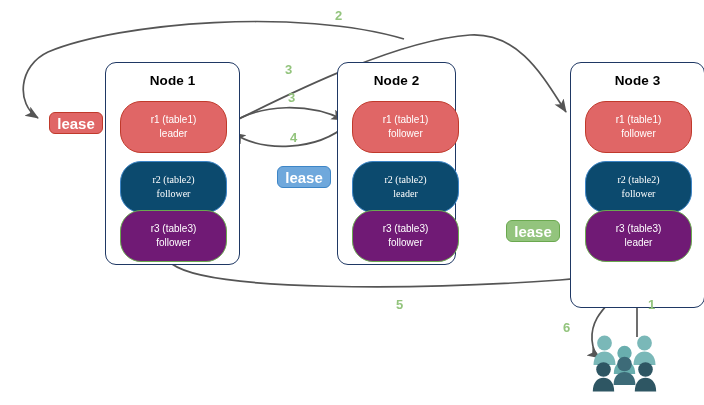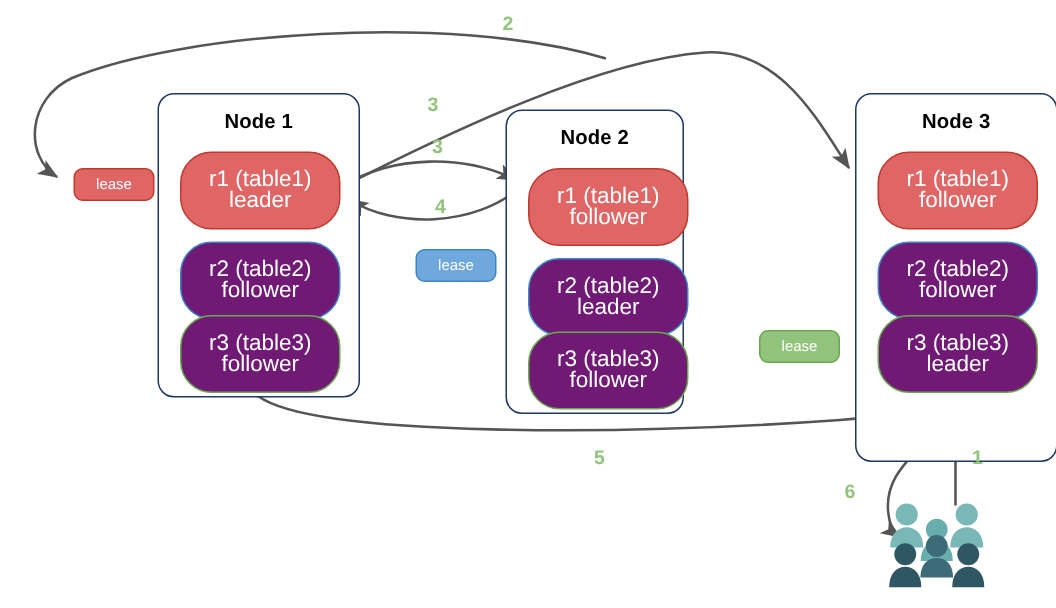--- a/index.html
+++ b/index.html
@@ -38,41 +38,42 @@
     left:14px;
     width:107px;
     height:52px;
     box-sizing:border-box;
     border-radius:21px;
     display:flex;
     flex-direction:column;
     align-items:center;
     justify-content:center;
     color:#ffffff;
-    font-size:15px;
+    font-size:10px;
     line-height:14px;
     text-align:center;
   }
   .r-red{background:#e06666;border:1.4px solid #c0392b;}
-  .r-blue{background:#701a75;border:1.4px solid #3d85c6;}
+  .r-blue{background:#0c4a6e;border:1.4px solid #3d85c6;font-family:Liberation Serif, serif;}
   .r-green{background:#701a75;border:1.4px solid #6aa84f;}
 
   
   .lease{
     position:absolute;
     box-sizing:border-box;
     border-radius:6px;
     display:flex;
     align-items:center;
     justify-content:center;
     color:#ffffff;
-    font-size:10px;
+    font-size:15px;
     z-index:4;
     height:22px;
     width:54px;
+    font-weight:bold;
   }
   .lease.l-red{background:#e06666;border:1.4px solid #c0392b;}
   .lease.l-blue{background:#6fa8dc;border:1.4px solid #3d85c6;}
   .lease.l-green{background:#93c47d;border:1.4px solid #6aa84f;}
 
   
   .step{
     position:absolute;
     color:#93c47d;
     font-size:13px;
@@ -120,21 +121,21 @@
     <div class="replica r-blue" style="top:98px;">
       <span>r2 (table2)</span>
       <span>follower</span>
     </div>
     <div class="replica r-green" style="top:147px;">
       <span>r3 (table3)</span>
       <span>follower</span>
     </div>
   </div>
 
-  <div class="node" style="left:337px;top:73px;width:119px;height:203px;">
+  <div class="node" style="left:337px;top:62px;width:119px;height:203px;">
     <div class="node-title">Node 2</div>
     <div class="replica r-red" style="top:38px;">
       <span>r1 (table1)</span>
       <span>follower</span>
     </div>
     <div class="replica r-blue" style="top:98px;">
       <span>r2 (table2)</span>
       <span>leader</span>
     </div>
     <div class="replica r-green" style="top:147px;">

